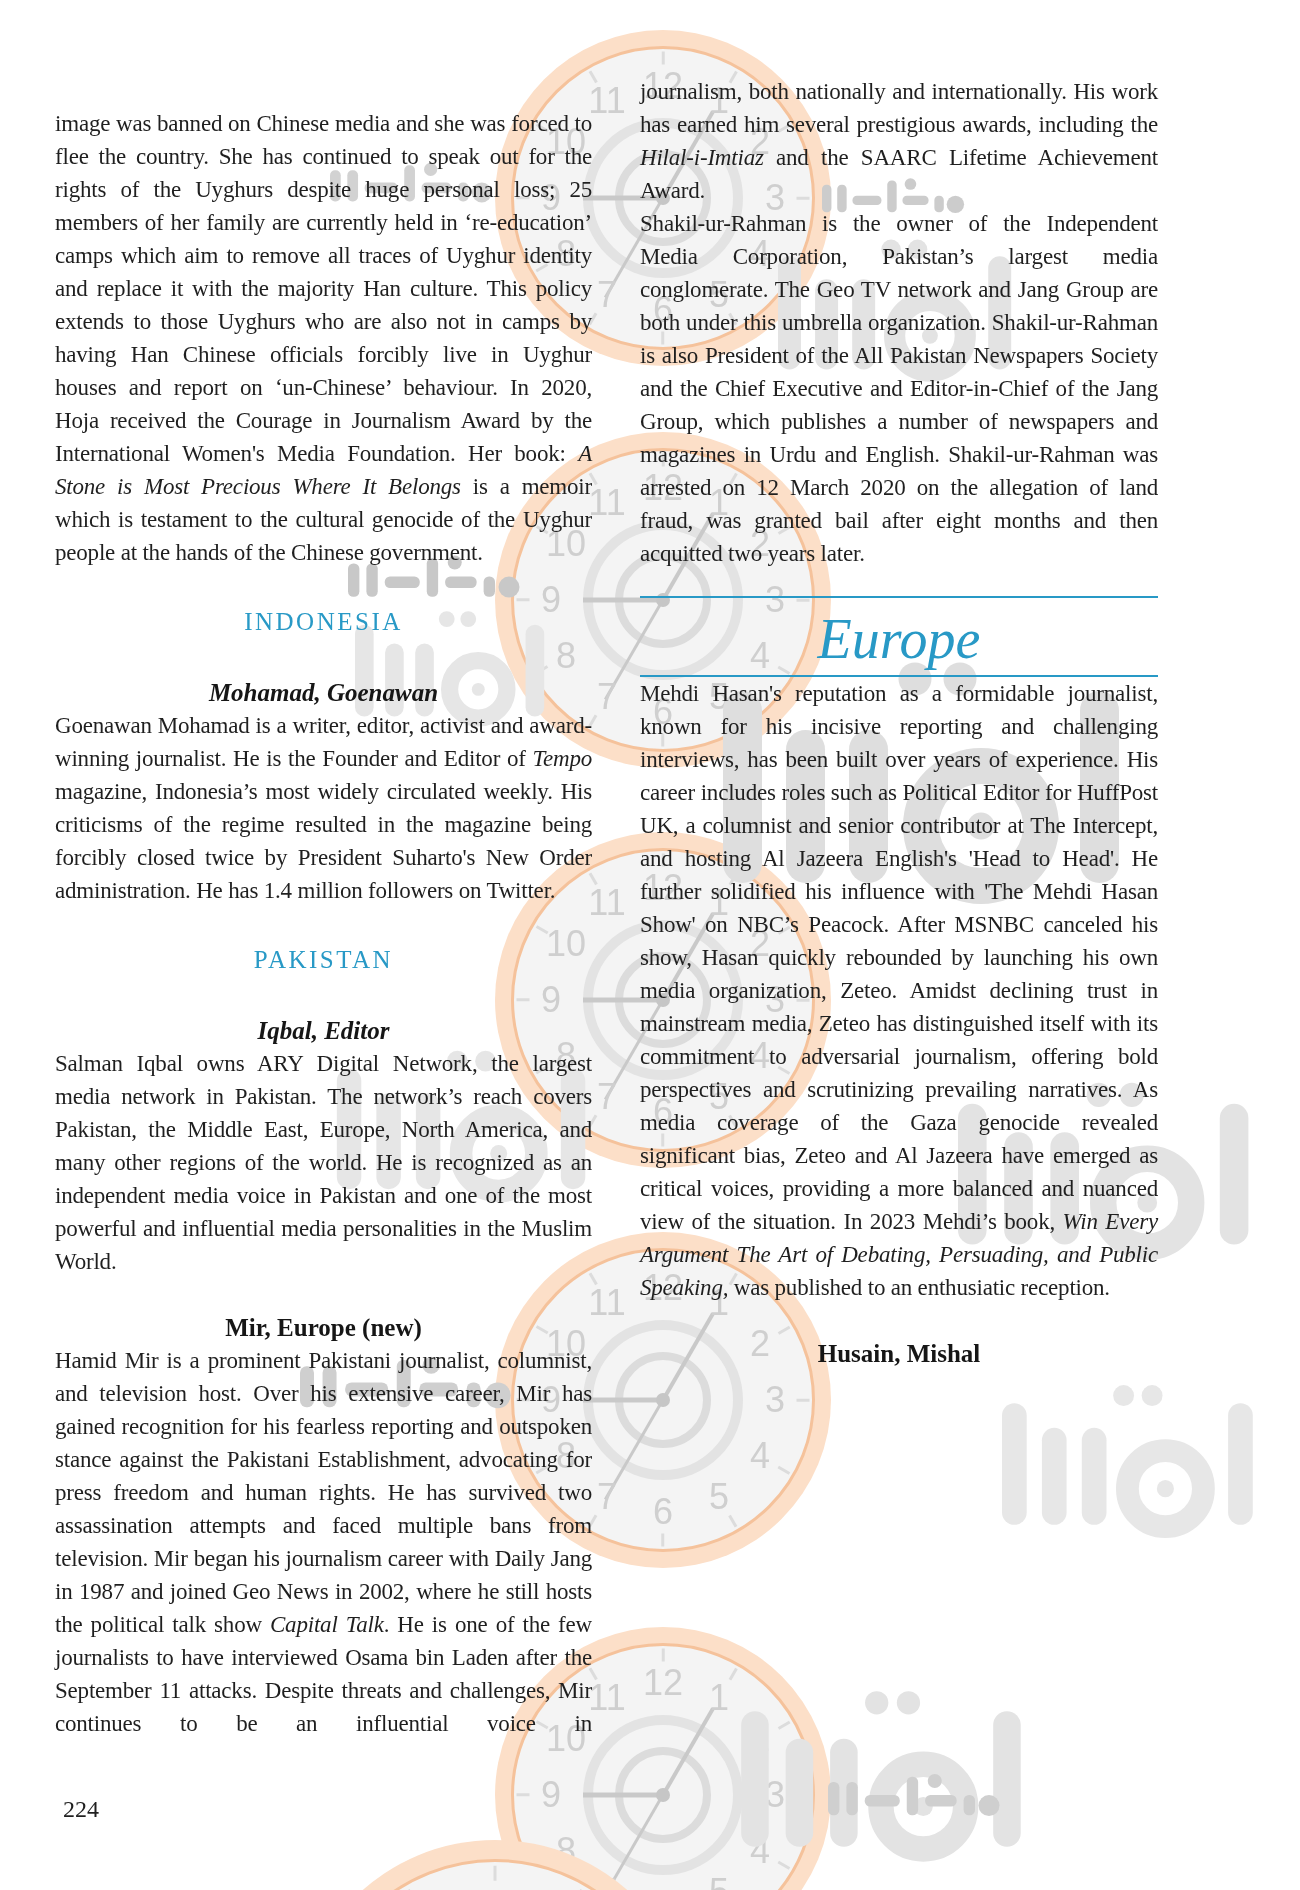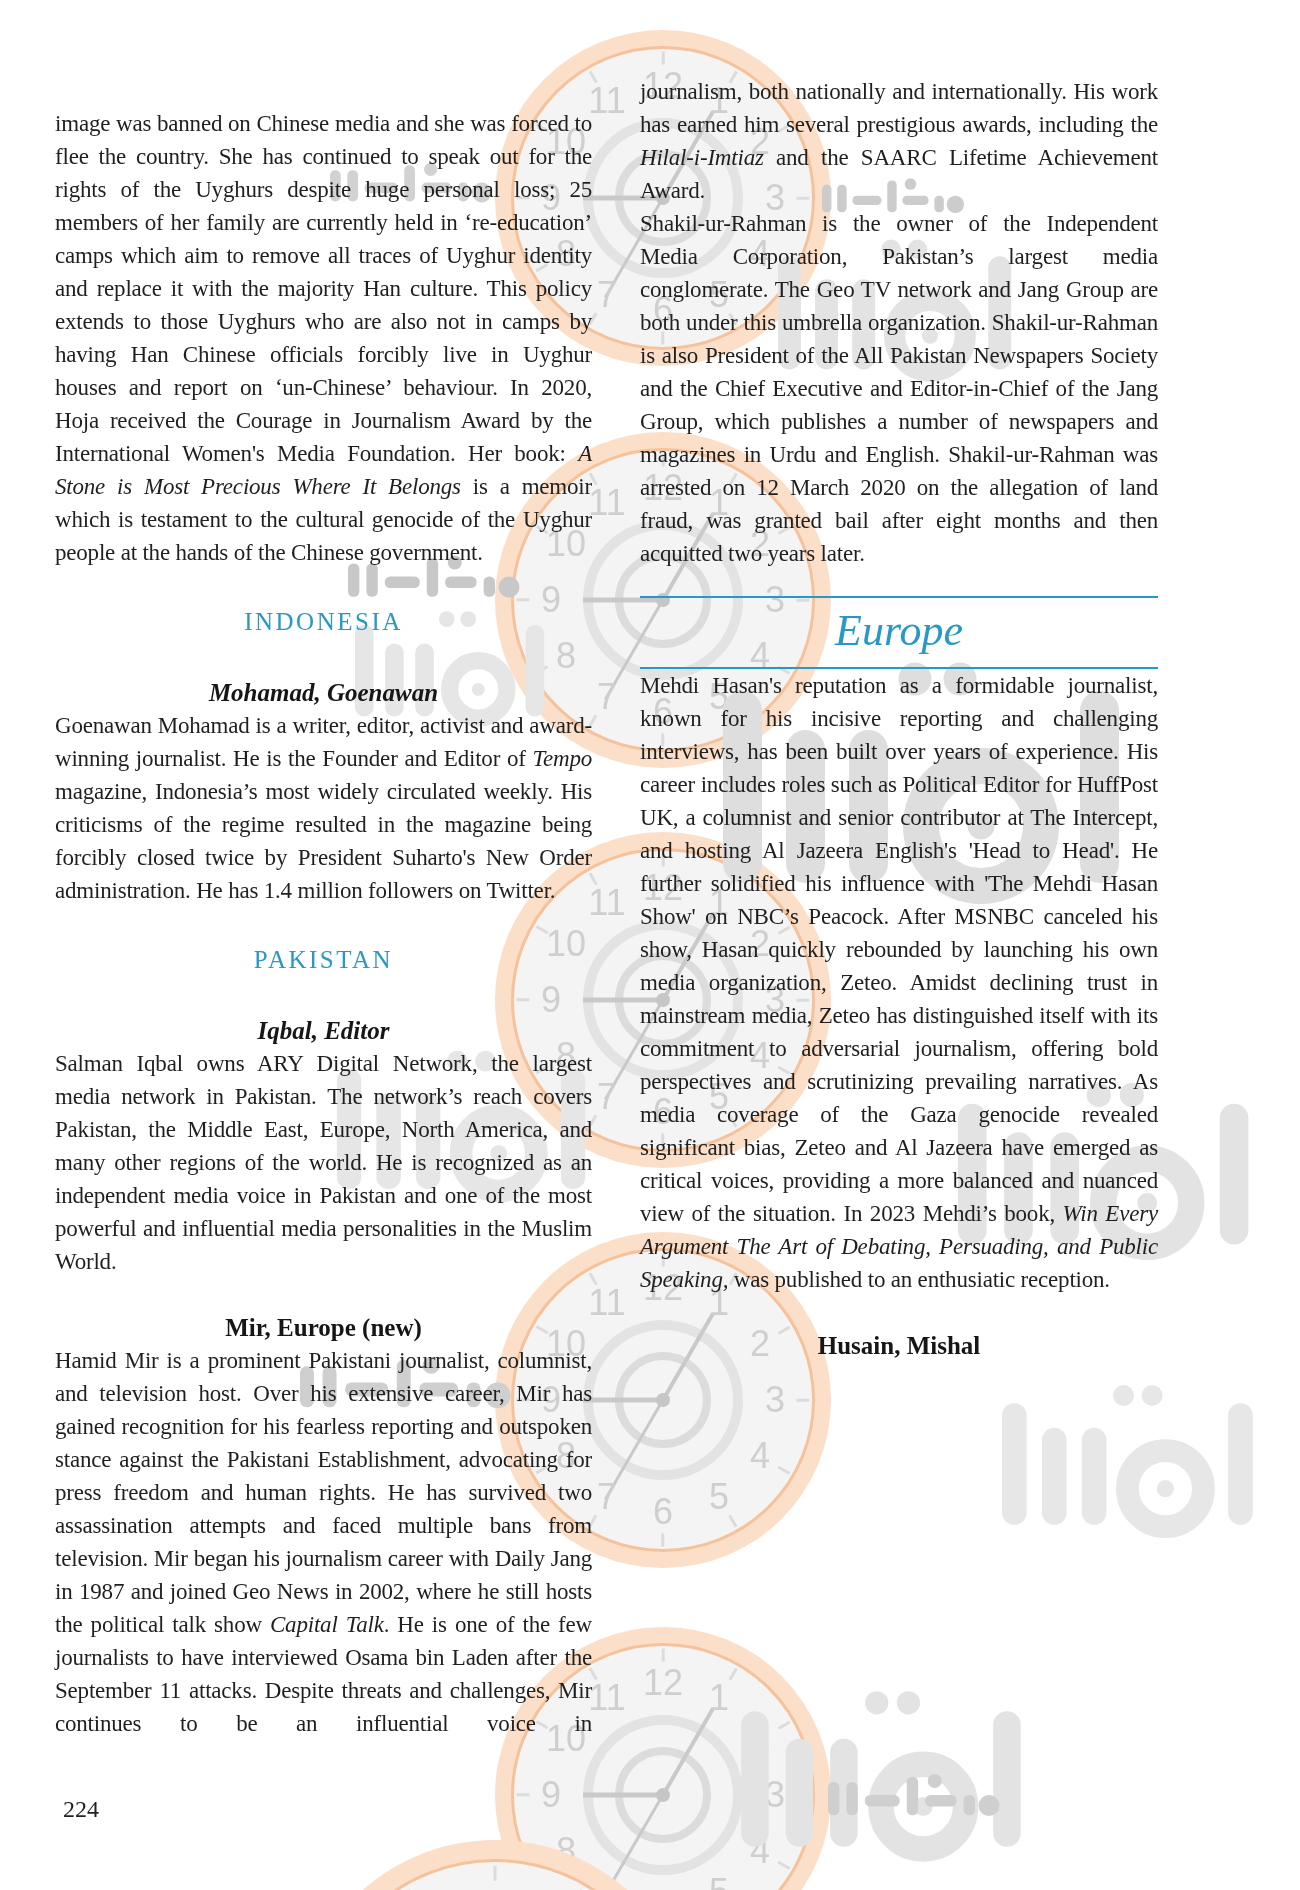--- a/index.html
+++ b/index.html
@@ -24,22 +24,22 @@
      hyphens:auto;-webkit-hyphens:auto;}
   .p i{font-style:italic;}
   .country{font-size:25px;line-height:33px;letter-spacing:2.5px;text-align:center;
            color:var(--accent);margin:36px 0 0;}
   .p + .country{margin-top:36px;}
   .name{font-weight:bold;font-size:25px;line-height:33px;text-align:center;margin-top:33px;color:#161616;}
   .country + .name{margin-top:38px;font-style:italic;}
   .name + .p{margin-top:0;}
   .region{margin-top:26px;border-top:2px solid var(--accent);border-bottom:2px solid var(--accent);
           padding:9px 0 12px;text-align:center;}
-  .region-title{font-family:"Liberation Serif",serif;font-style:italic;font-size:44px;line-height:48px;
-                color:var(--accent);}
+  .region-title{font-family:"Liberation Serif",serif;font-style:italic;font-size:56px;line-height:48px;
+                color:var(--accent);margin-top:8px;}
   .region + .country{margin-top:63px;}
   #col-left > .p:last-child,#col-right > .p:last-child{text-align-last:justify;}
   .pagenum{position:absolute;left:63px;top:1796px;font-size:24px;color:#1f1f1f;}
 </style>
 </head>
 <body>
 
 <div class="page">
   <svg width="0" height="0" style="position:absolute" aria-hidden="true">
     <defs>

